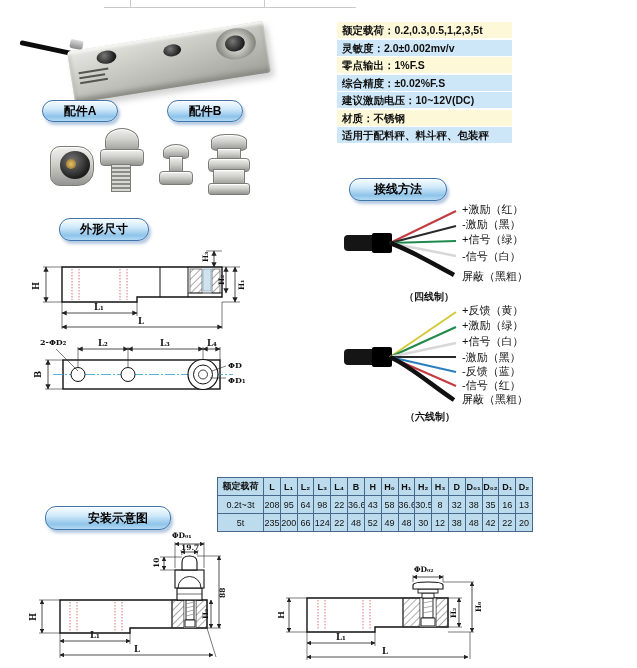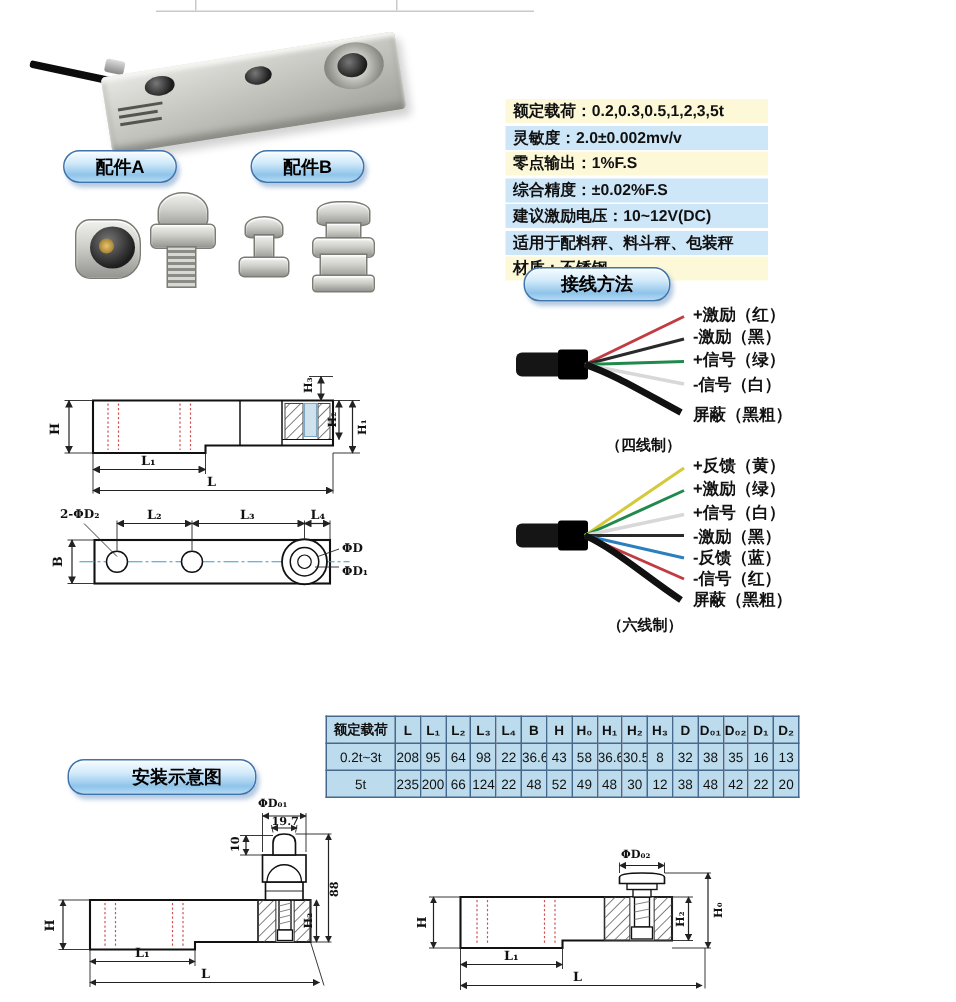--- a/index.html
+++ b/index.html
@@ -12,29 +12,29 @@
   .remnant-v{position:absolute;background:#c9c9c9;width:1px;}
 
   
   .pill{position:absolute;display:flex;align-items:center;justify-content:center;
         font-weight:bold;font-size:12px;color:#000;
         border:1px solid #3f74ad;border-radius:11px;
         background:linear-gradient(180deg,#f6fcff 0%,#d2eafa 38%,#8fc4ea 78%,#b3d9f3 100%);
         box-shadow:2px 3px 3px rgba(110,150,195,.5), inset 0 1px 1px #fff;}
 
   
-  .spec-panel{position:absolute;left:337px;top:22px;width:175px;margin-top:44px;}
+  .spec-panel{position:absolute;left:337px;top:22px;width:175px;}
   .spec-row{height:16px;line-height:16px;margin-bottom:1.5px;padding-left:5px;
             font-size:10.5px;font-weight:bold;white-space:nowrap;overflow:hidden;}
   .spec-row.yellow{background:#fdf9d8;}
   .spec-row.blue{background:#cde6f8;}
 
   
   .wire-labels{position:absolute;width:120px;}
-  .wire-label{position:absolute;left:0;font-size:11px;font-weight:bold;white-space:nowrap;}
+  .wire-label{position:absolute;left:0;font-size:11px;font-weight:normal;white-space:nowrap;}
   .wire-caption{position:absolute;font-size:10px;font-weight:bold;font-family:"DejaVu Serif",serif;}
 
   
   .dim-table{position:absolute;left:217px;top:477px;width:316px;border-collapse:collapse;table-layout:fixed;}
   .dim-table th,.dim-table td{border:1px solid #46688c;background:#bcdcee;text-align:center;
        font-size:9px;padding:0;height:17px;overflow:hidden;white-space:nowrap;}
   .dim-table th{font-weight:bold;text-align:center;}
 
   
   .photo{position:absolute;}
@@ -107,24 +107,27 @@
     <div class="metal" style="position:absolute;left:60px;top:37px;width:30px;height:15px;"></div>
     <div class="metal" style="position:absolute;left:55px;top:51px;width:40px;height:10px;border-radius:3px;"></div>
   </div>
 
   <div class="spec-panel">
       <div class="spec-row yellow">额定载荷：0.2,0.3,0.5,1,2,3,5t</div>
       <div class="spec-row blue">灵敏度：2.0±0.002mv/v</div>
       <div class="spec-row yellow">零点输出：1%F.S</div>
       <div class="spec-row blue">综合精度：±0.02%F.S</div>
       <div class="spec-row blue">建议激励电压：10~12V(DC)</div>
+      <div class="spec-row yellow">材质：不锈钢</div>
       <div class="spec-row blue">适用于配料秤、料斗秤、包装秤</div>
-      <div class="spec-row yellow">材质：不锈钢</div>
     </div>
 
+  <div class="pill" style="left:59px;top:218px;width:88px;height:21px;">
+    <span>外形尺寸</span>
+  </div>
 
   <svg class="abs" style="left:28px;top:243px;" width="220" height="92" viewBox="0 0 220 92">
     <defs>
       <marker id="ar1" viewBox="0 0 10 10" refX="9" refY="5" markerWidth="6.5" markerHeight="6.5" orient="auto-start-reverse">
           <path d="M0,0L10,5L0,10z" fill="#222"></path>
         </marker>
       <pattern id="h1" width="5" height="5" patternTransform="rotate(45)" patternUnits="userSpaceOnUse">
           <line x1="0" y1="0" x2="0" y2="5" stroke="#555" stroke-width="1"></line>
         </pattern>
     </defs>

